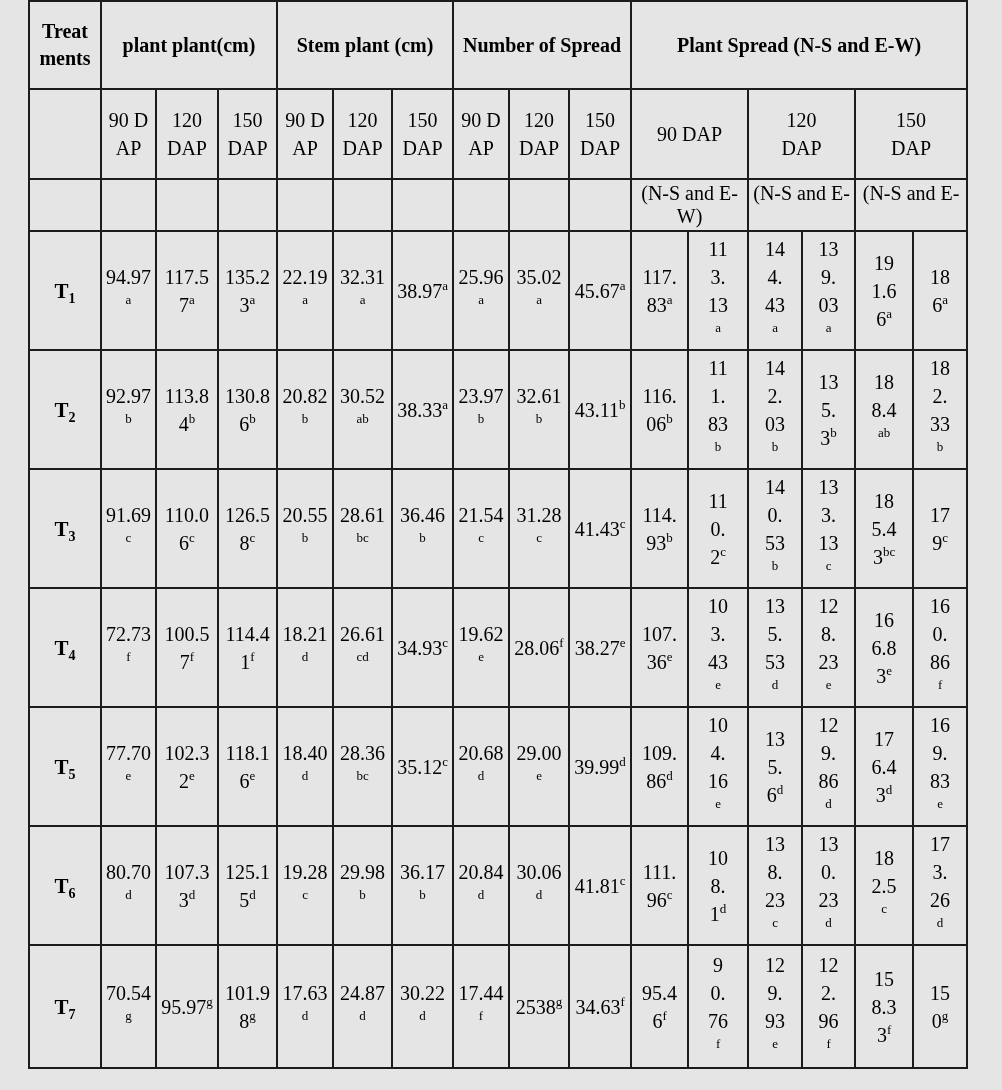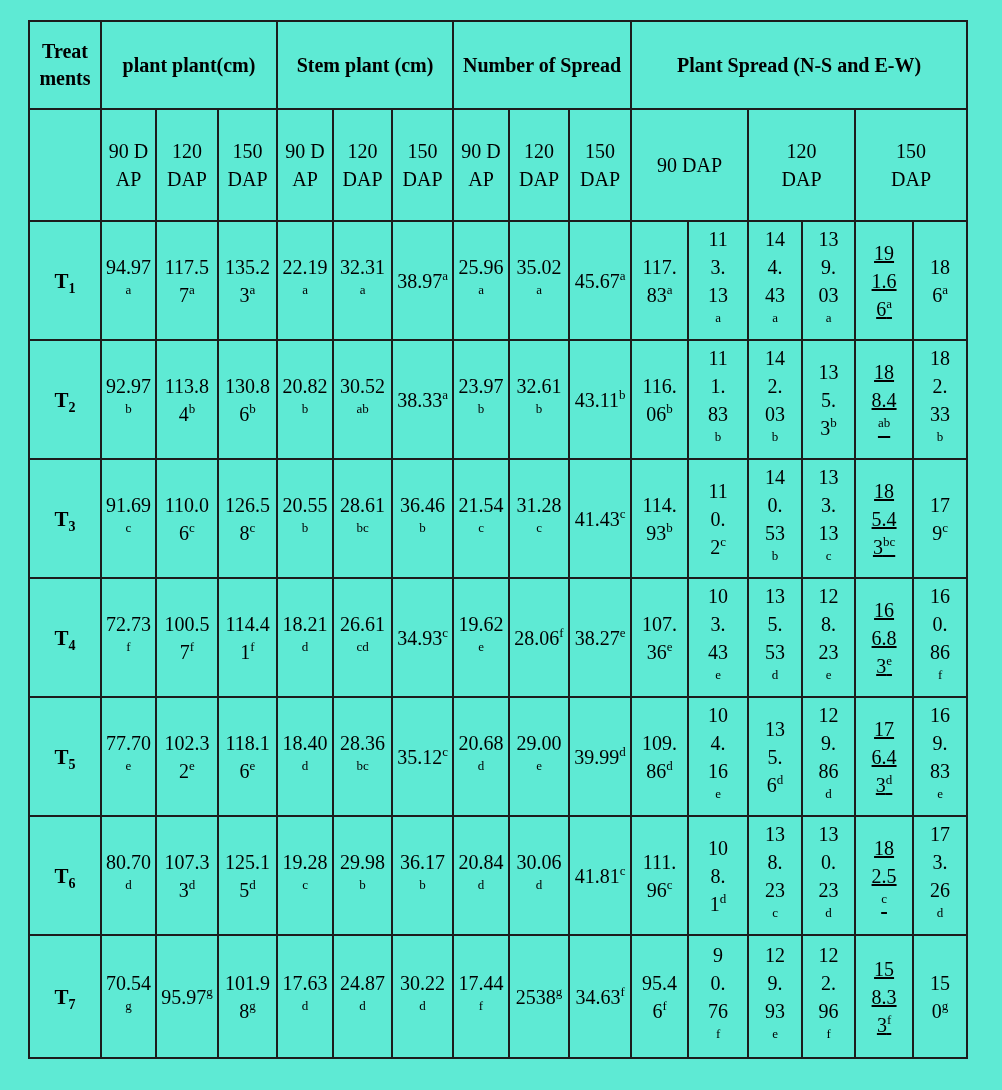--- a/index.html
+++ b/index.html
@@ -6,22 +6,22 @@
     margin: 0;
     padding: 0;
     background: #ffffff;
     font-family: "Liberation Serif", "DejaVu Serif", serif;
     color: #000000;
   }
   .page {
     width: 1002px;
     height: 1090px;
     box-sizing: border-box;
-    padding: 20px 0 0 28px;
-    background: #5eead4;
+    padding: 0 0 0 28px;
+    background: #e5e5e5;
     overflow: hidden;
   }
   table.data-table {
     border-collapse: collapse;
     table-layout: fixed;
     width: 940px;
   }
   table.data-table th,
   table.data-table td {
     border: 2px solid #1c1c1c;
@@ -33,21 +33,21 @@
     box-sizing: border-box;
     padding: 2px 4px;
   }
   
   tr.row-groups { height: 88px; }
   tr.row-groups th { font-weight: bold; line-height: 27px; }
   th.g-tr  { padding: 0 16px; word-break: break-all; }
   th.g-ph, th.g-sg, th.g-nl { padding: 0 20px; }
   th.g-ps  { padding: 0 48px; margin-left: 12px; }
   
-  tr.row-dap { height: 112px; }
+  tr.row-dap { height: 90px; }
   tr.row-dap th { font-weight: normal; word-break: break-all; padding: 0 6px; }
   tr.row-dap th.dap-wide { word-break: normal; padding: 0 19px; }
   
   tr.row-ori { height: 48px; }
   tr.row-ori td { font-weight: normal; line-height: 23px; vertical-align: top; }
   td.ori-0 { padding: 1px 6px; }
   td.ori-1 { padding: 1px 24px; }
   td.ori-2 { padding: 1px 24px; }
   
   tbody tr { height: 119px; }
@@ -61,21 +61,21 @@
   tbody td sup {
     font-size: 13px;
     line-height: 0;
     vertical-align: super;
   }
   
   tbody td.cell-9  { padding: 2px 8px; text-align: center;  }  
   tbody td.cell-10 { padding: 2px 18px; }  
   tbody td.cell-11 { padding: 2px 15px; margin-left: 44px; }  
   tbody td.cell-12 { padding: 2px 14px; }  
-  tbody td.cell-13 { padding: 2px 15px; text-decoration: underline; }  
+  tbody td.cell-13 { padding: 2px 15px; }  
   tbody td.cell-14 { padding: 2px 14px; }  
 </style>
 </head>
 <body>
 
 <div class="page">
   <table class="data-table">
     <colgroup>
       <col style="width:72px">
       <col style="width:55px">
@@ -110,20 +110,35 @@
         <th>90 DAP</th>
         <th>120 DAP</th>
         <th>150 DAP</th>
         <th>90 DAP</th>
         <th>120 DAP</th>
         <th>150 DAP</th>
         <th class="dap-wide" colspan="2">90 DAP</th>
         <th class="dap-wide" colspan="2">120 DAP</th>
         <th class="dap-wide" colspan="2">150 DAP</th>
       </tr>
+      <tr class="row-ori">
+        <td></td>
+        <td></td>
+        <td></td>
+        <td></td>
+        <td></td>
+        <td></td>
+        <td></td>
+        <td></td>
+        <td></td>
+        <td></td>
+        <td class="ori-0" colspan="2">(N-S and E-W)</td>
+        <td class="ori-1" colspan="2">(N-S and E-</td>
+        <td class="ori-2" colspan="2">(N-S and E-</td>
+      </tr>
     </thead>
     <tbody id="table-body">
         <tr>
           <th class="t-label">T<sub>1</sub></th>
           <td class="cell-0">94.97<sup>a</sup></td>
           <td class="cell-1">117.57<sup>a</sup></td>
           <td class="cell-2">135.23<sup>a</sup></td>
           <td class="cell-3">22.19<sup>a</sup></td>
           <td class="cell-4">32.31<sup>a</sup></td>
           <td class="cell-5">38.97<sup>a</sup></td>

